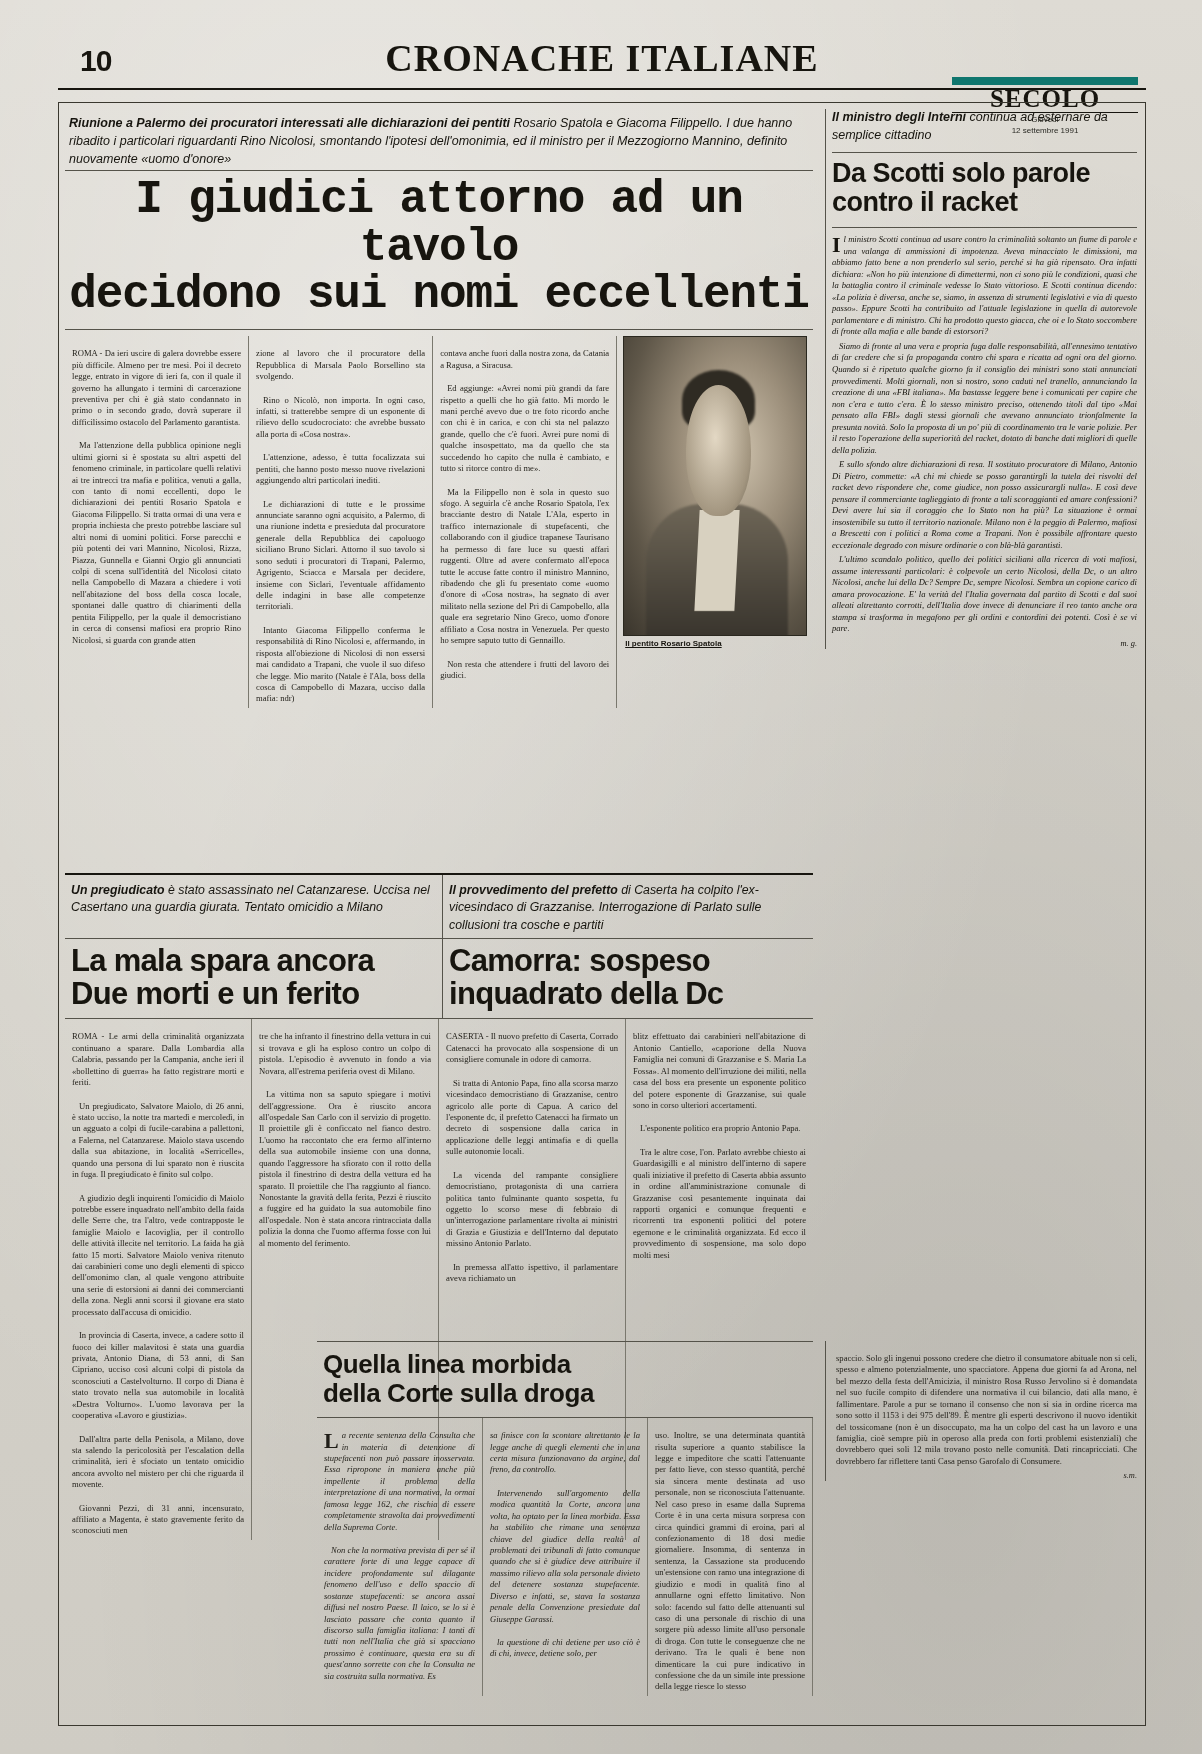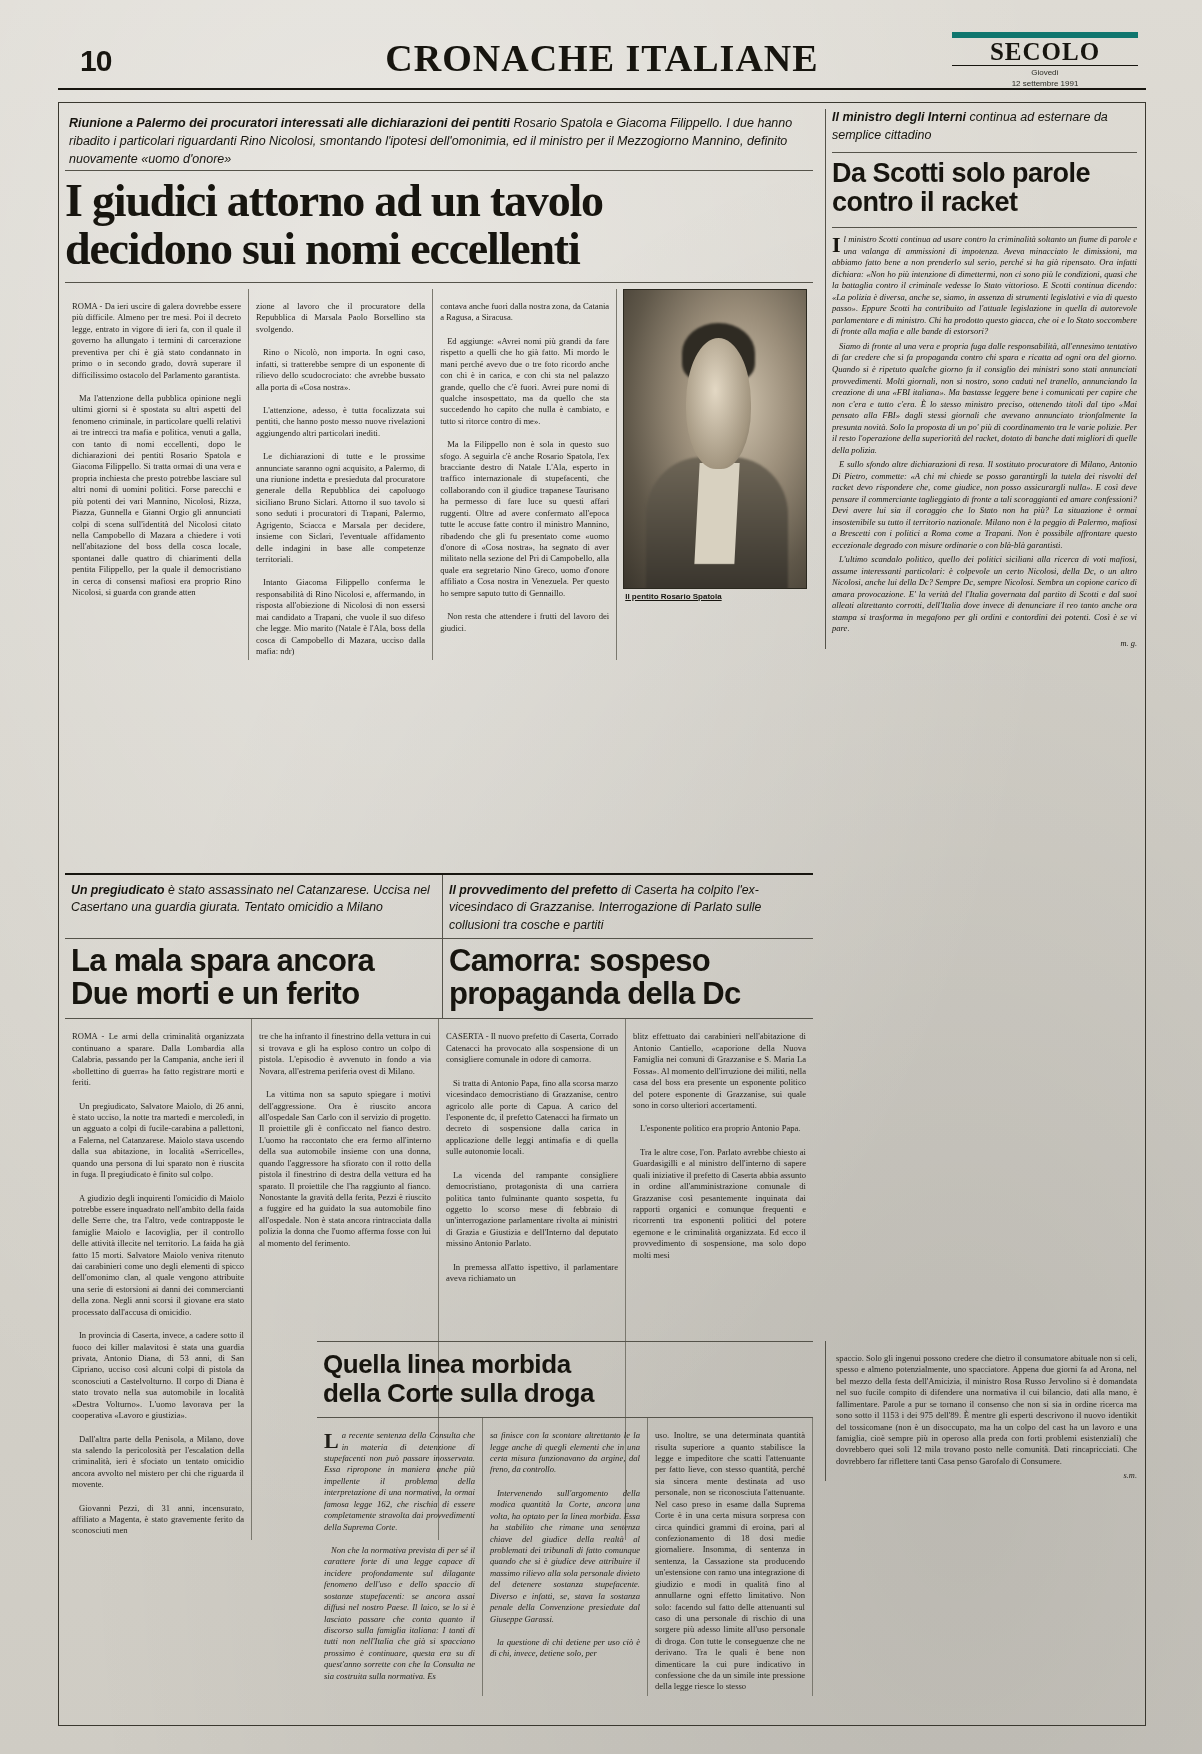--- a/index.html
+++ b/index.html
@@ -58,24 +58,25 @@
     position: absolute;
     right: 8px; top: 14px;
     width: 186px;
     text-align: center;
   }
   .logo-name {
     font-family: "Liberation Serif", serif;
     font-weight: bold;
     font-size: 25px;
     letter-spacing: 1px;
-    border-top: 6px solid #0f766e;
+    border-top: 8px solid #0f766e;
     border-bottom: 1px solid #17150f;
     padding: 1px 0 0 0;
     line-height: 1.05;
+    margin-top: 45px;
   }
   .logo-sub {
     font-family: "Liberation Sans", sans-serif;
     font-size: 8px;
     line-height: 1.35;
     margin-top: 2px;
     color: #2a2a24;
   }
   .masthead-rule {
     position: absolute;
@@ -111,26 +112,26 @@
   .kicker {
     font-family: "Liberation Sans", sans-serif;
     font-style: italic;
     font-size: 12.5px;
     line-height: 1.42;
     padding: 6px 4px 2px 4px;
   }
   .kicker b { font-weight: bold; }
 
   .headline {
-    font-family: Liberation Serif, serif;
+    font-family: Liberation Mono, monospace;
     font-weight: bold;
     font-size: 46px;
     line-height: 1.03;
     letter-spacing: -1.2px;
-    text-align: left;
+    text-align: center;
     padding: 6px 0 10px 0;
   }
   .hr-thin { border-top: 1px solid #55534a; margin: 0; }
 
   
   .cols-3 {
     display: flex;
     gap: 0;
     padding-top: 6px;
   }
@@ -377,21 +378,21 @@
           </div>
         </div>
         <div class="hr-thin"></div>
         <div class="two-heads">
           <div class="head-cell left">
             <div>La mala spara ancora</div>
             <div>Due morti e un ferito</div>
           </div>
           <div class="head-cell right">
             <div>Camorra: sospeso</div>
-            <div>propaganda della Dc</div>
+            <div>inquadrato della Dc</div>
           </div>
         </div>
         <div class="hr-thin"></div>
         <div class="deck2-cols">
           <div class="col v" style="width:187px">
             <p class="first">ROMA - Le armi della criminalità organizzata continuano a sparare. Dalla Lombardia alla Calabria, passando per la Campania, anche ieri il «bollettino di guerra» ha fatto registrare morti e feriti.</p>
             <p>Un pregiudicato, Salvatore Maiolo, di 26 anni, è stato ucciso, la notte tra martedì e mercoledì, in un agguato a colpi di fucile-carabina a pallettoni, a Falerna, nel Catanzarese. Maiolo stava uscendo dalla sua abitazione, in località «Serricelle», quando una persona di lui sparato non è riuscita in fuga. Il pregiudicato è finito sul colpo.</p>
             <p>A giudizio degli inquirenti l'omicidio di Maiolo potrebbe essere inquadrato nell'ambito della faida delle Serre che, tra l'altro, vede contrapposte le famiglie Maiolo e Iacoviglia, per il controllo delle attività illecite nel territorio. La faida ha già fatto 15 morti. Salvatore Maiolo veniva ritenuto dai carabinieri come uno degli elementi di spicco dell'omonimo clan, al quale vengono attribuite una serie di estorsioni ai danni dei commercianti della zona. Negli anni scorsi il giovane era stato processato dall'accusa di omicidio.</p>
             <p>In provincia di Caserta, invece, a cadere sotto il fuoco dei killer malavitosi è stata una guardia privata, Antonio Diana, di 53 anni, di San Cipriano, ucciso così alcuni colpi di pistola da sconosciuti a Castelvolturno. Il corpo di Diana è stato trovato nella sua automobile in località «Destra Volturno». L'uomo lavorava per la cooperativa «Lavoro e giustizia».</p>
             <p>Dall'altra parte della Penisola, a Milano, dove sta salendo la pericolosità per l'escalation della criminalità, ieri è sfociato un tentato omicidio ancora avvolto nel mistero per chi che riguarda il movente.</p>

